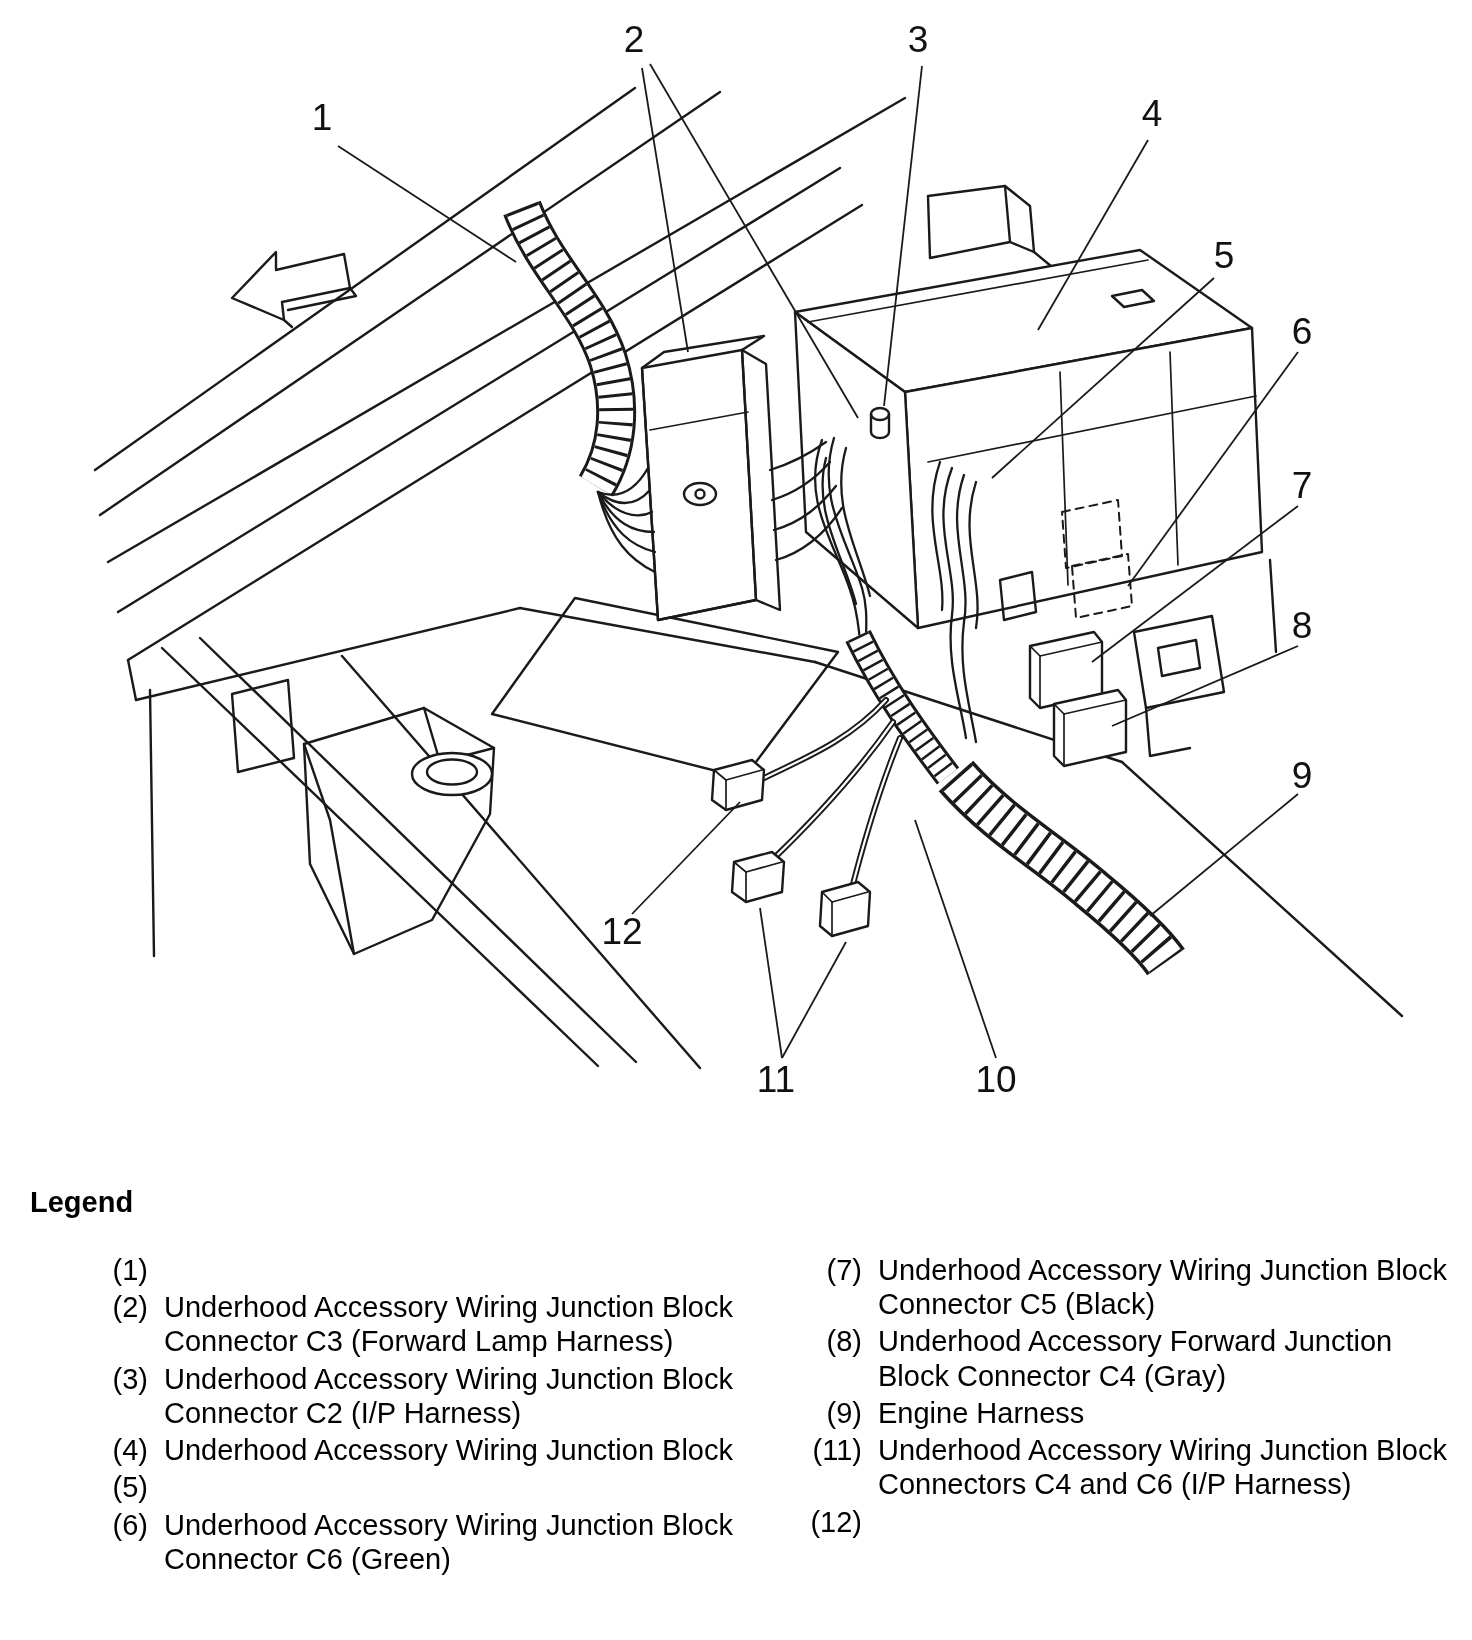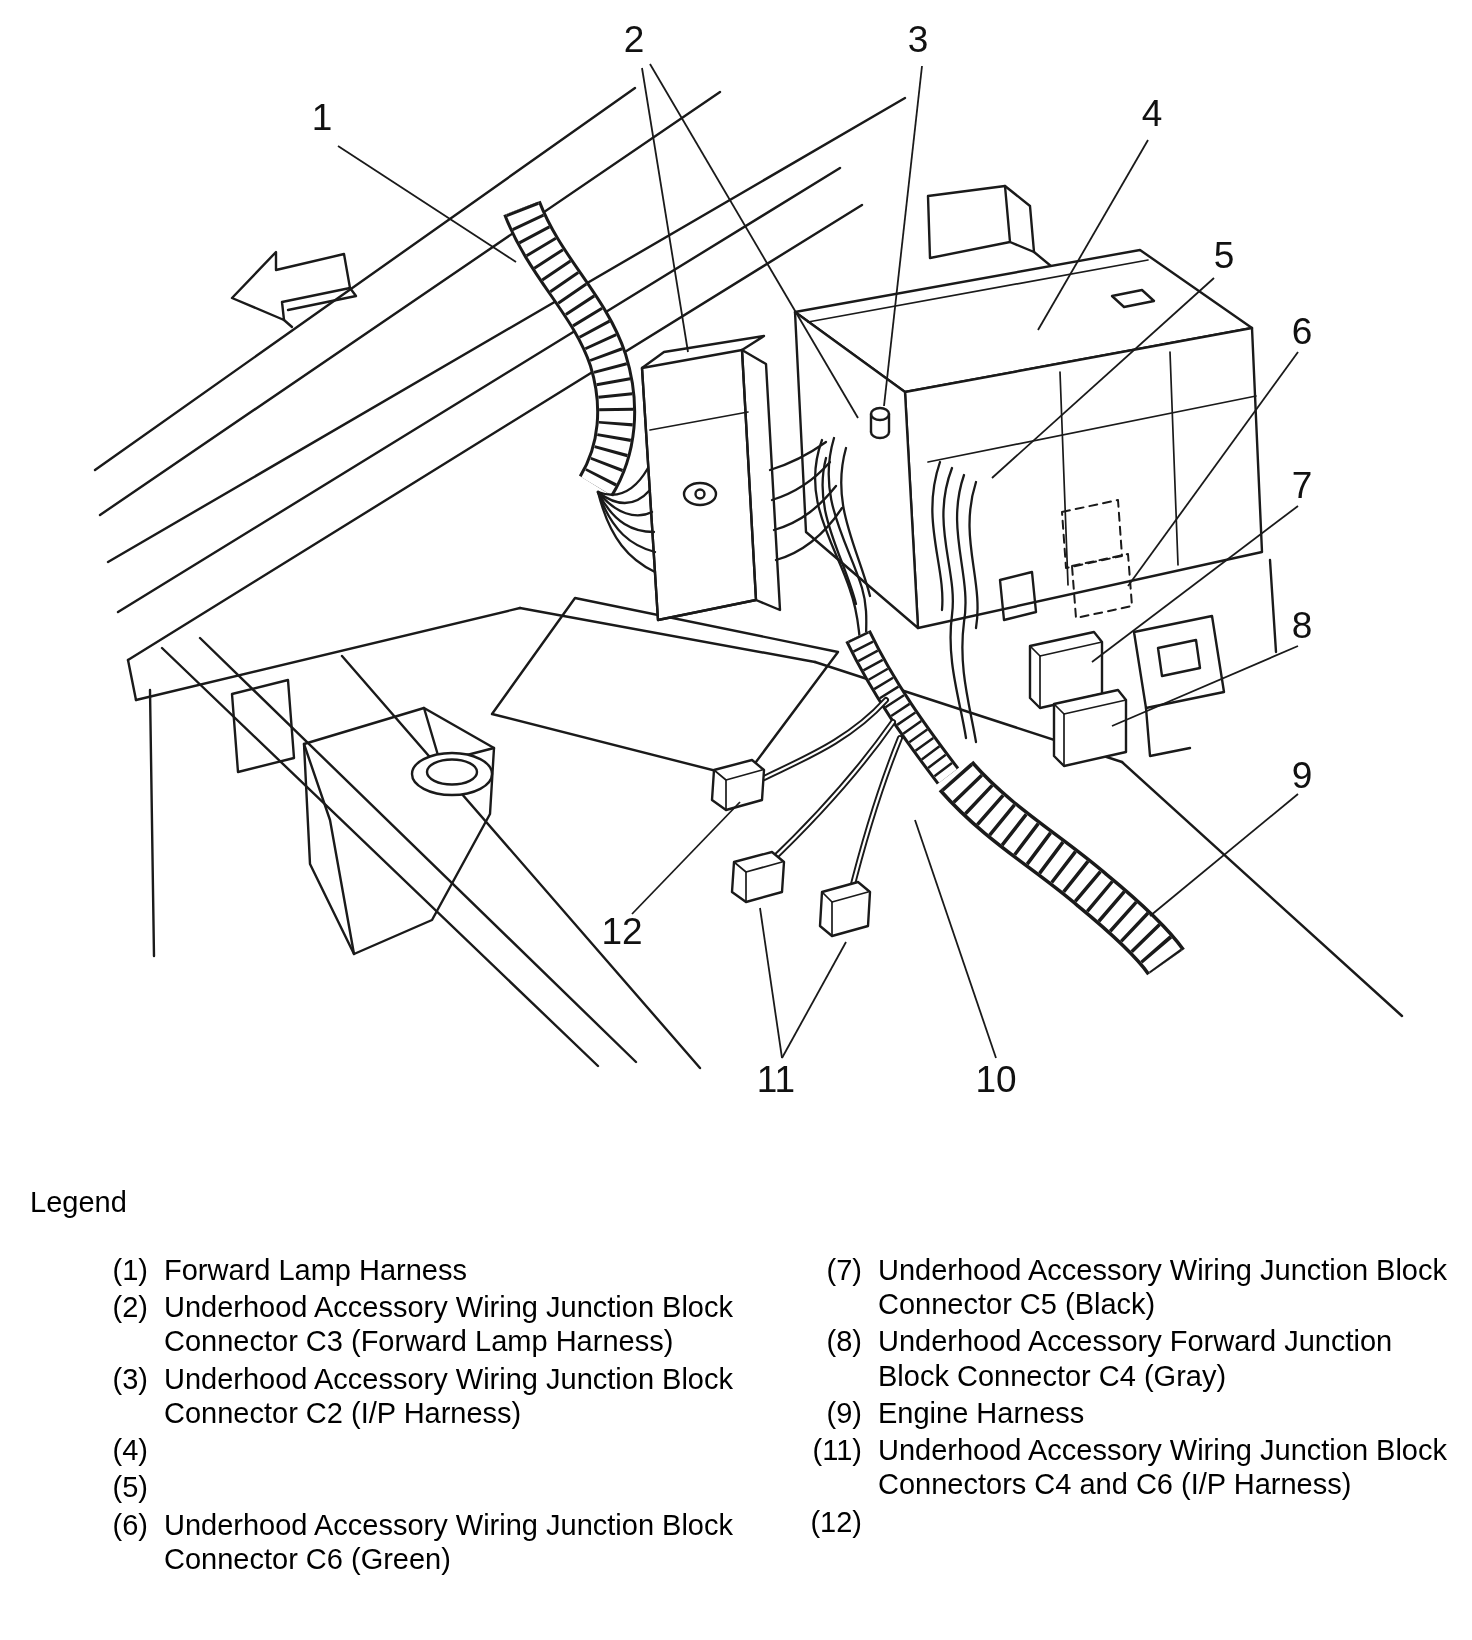--- a/index.html
+++ b/index.html
@@ -17,21 +17,21 @@
   .tube-outer{stroke:#1a1a1a;fill:none;stroke-linecap:butt;}
   .tube-inner{stroke:#ffffff;fill:none;stroke-linecap:butt;}
   .ribs{fill:none;stroke:#1a1a1a;stroke-linecap:butt;}
   .wire{stroke:#1a1a1a;stroke-width:2.3;fill:none;stroke-linecap:round;}
   .wire-outer{stroke:#1a1a1a;stroke-width:6;fill:none;stroke-linecap:round;}
   .wire-core{stroke:#ffffff;stroke-width:2.2;fill:none;stroke-linecap:round;}
   .callout{font-family:"Liberation Sans",sans-serif;font-size:37px;fill:#111;}
   .leader{stroke:#1a1a1a;stroke-width:1.8;fill:none;}
 
   .legend{padding:36px 0 0 30px;}
-  .legend-title{font-size:29px;font-weight:normal;}
+  .legend-title{font-size:29px;font-weight:bold;}
   .legend-cols{display:grid;grid-template-columns:728px 1fr;margin-top:34px;}
   .legend-col-left{padding-left:50px;}
   .legend-col-right{padding-left:36px;}
   .legend-entry{
     display:grid;grid-template-columns:68px 1fr;column-gap:16px;
     font-size:29px;line-height:1.18;margin-bottom:3px;align-items:start;
   }
   .legend-entry .num{text-align:right;white-space:nowrap;}
   .legend-entry .txt{max-width:582px;}
 </style>
@@ -228,32 +228,32 @@
   </g>
 </svg>
 </div>
 
 <div class="legend">
   <div class="legend-title">Legend</div>
   <div class="legend-cols">
     <div class="legend-col-left">
       <div class="legend-entry">
         <span class="num">(1)</span>
-        <span class="txt">Forward Lamp Harness</span>
       </div>
       <div class="legend-entry">
         <span class="num">(2)</span>
         <span class="txt">Underhood Accessory Wiring Junction Block Connector C3 (Forward Lamp Harness)</span>
       </div>
       <div class="legend-entry">
         <span class="num">(3)</span>
         <span class="txt">Underhood Accessory Wiring Junction Block Connector C2 (I/P Harness)</span>
       </div>
       <div class="legend-entry">
         <span class="num">(4)</span>
+        <span class="txt">Underhood Accessory Wiring Junction Block</span>
       </div>
       <div class="legend-entry">
         <span class="num">(5)</span>
       </div>
       <div class="legend-entry">
         <span class="num">(6)</span>
         <span class="txt">Underhood Accessory Wiring Junction Block Connector C6 (Green)</span>
       </div>
     </div>
     <div class="legend-col-right">

